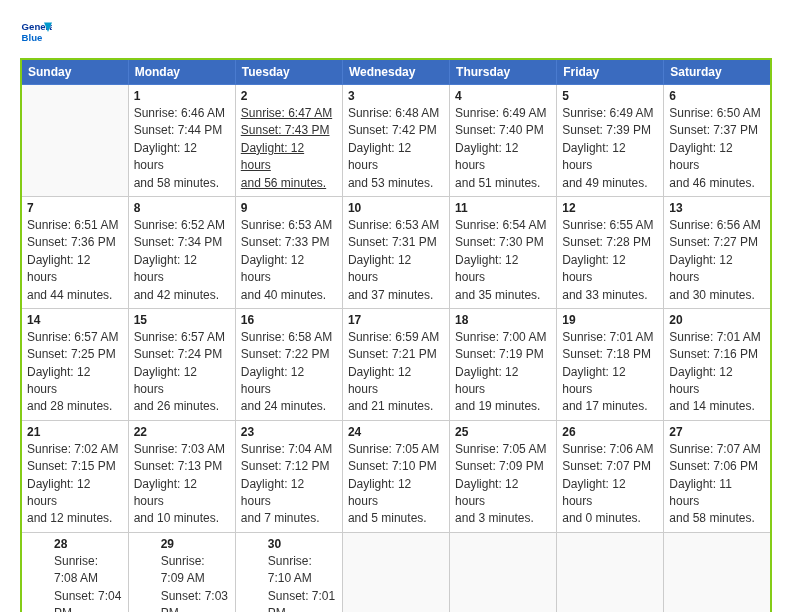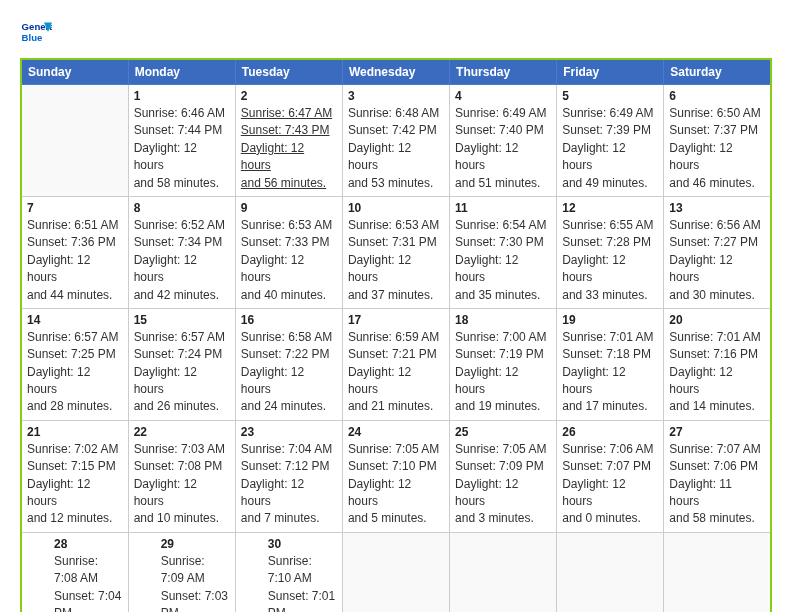--- a/index.html
+++ b/index.html
@@ -274,21 +274,21 @@
           <td>
             <span class="day-num">21</span>
             <div class="day-info" style="white-space: pre-line;">Sunrise: 7:02 AM
 Sunset: 7:15 PM
 Daylight: 12 hours
 and 12 minutes.</div>
           </td>
           <td>
             <span class="day-num">22</span>
             <div class="day-info" style="white-space: pre-line;">Sunrise: 7:03 AM
-Sunset: 7:08 PM
+Sunset: 7:13 PM
 Daylight: 12 hours
 and 10 minutes.</div>
           </td>
           <td>
             <span class="day-num">23</span>
             <div class="day-info" style="white-space: pre-line;">Sunrise: 7:04 AM
 Sunset: 7:12 PM
 Daylight: 12 hours
 and 7 minutes.</div>
           </td>

